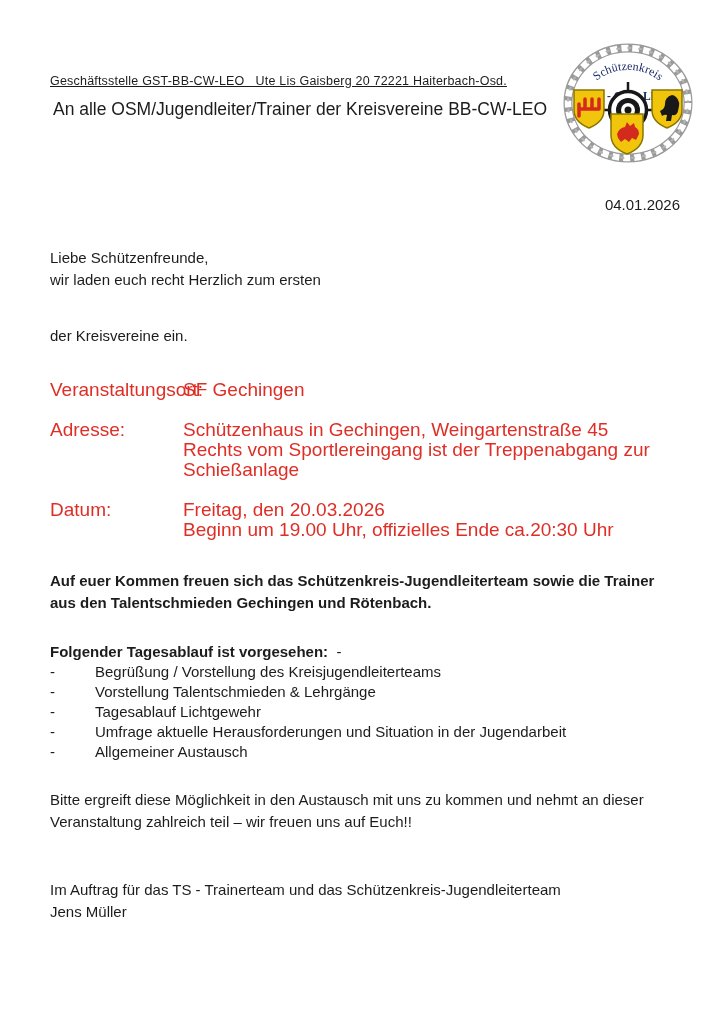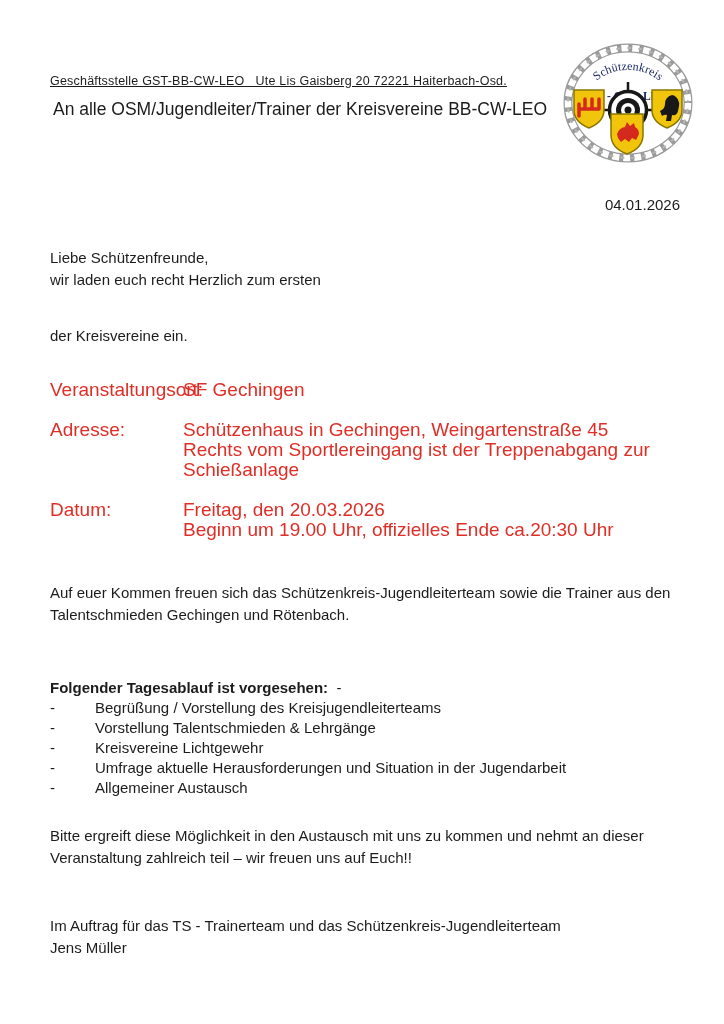--- a/index.html
+++ b/index.html
@@ -54,23 +54,23 @@
     margin-bottom:20px;
     color:var(--red,#e02d26);
     font-size:19px;line-height:20px;
   }
   .detail-label{width:133px;flex-shrink:0;}
   .detail-value{flex:1;}
   .para{
     font-size:15px;line-height:22px;
     max-width:645px;
   }
-  .para-attendance{margin-top:42px;}
+  .para-attendance{margin-top:30px;font-weight:bold;}
   .agenda-heading{
-    margin-top:52px;
+    margin-top:28px;
     font-size:15px;line-height:20px;
   }
   .agenda-heading b{font-weight:bold;}
   .agenda-list{
     margin:0;padding:0;list-style:none;
     font-size:15px;line-height:20px;
   }
   .agenda-item{display:flex;}
   .agenda-dash{width:45px;flex-shrink:0;}
   .para-invitation{margin-top:27px;}
@@ -176,21 +176,21 @@
       <li class="agenda-item">
         <span class="agenda-dash">-</span>
         <span>Begrüßung / Vorstellung des Kreisjugendleiterteams</span>
       </li>
       <li class="agenda-item">
         <span class="agenda-dash">-</span>
         <span>Vorstellung Talentschmieden &amp; Lehrgänge</span>
       </li>
       <li class="agenda-item">
         <span class="agenda-dash">-</span>
-        <span>Kreisvereine Lichtgewehr</span>
+        <span>Tagesablauf Lichtgewehr</span>
       </li>
       <li class="agenda-item">
         <span class="agenda-dash">-</span>
         <span>Umfrage aktuelle Herausforderungen und Situation in der Jugendarbeit</span>
       </li>
       <li class="agenda-item">
         <span class="agenda-dash">-</span>
         <span>Allgemeiner Austausch</span>
       </li>
     </ul>

